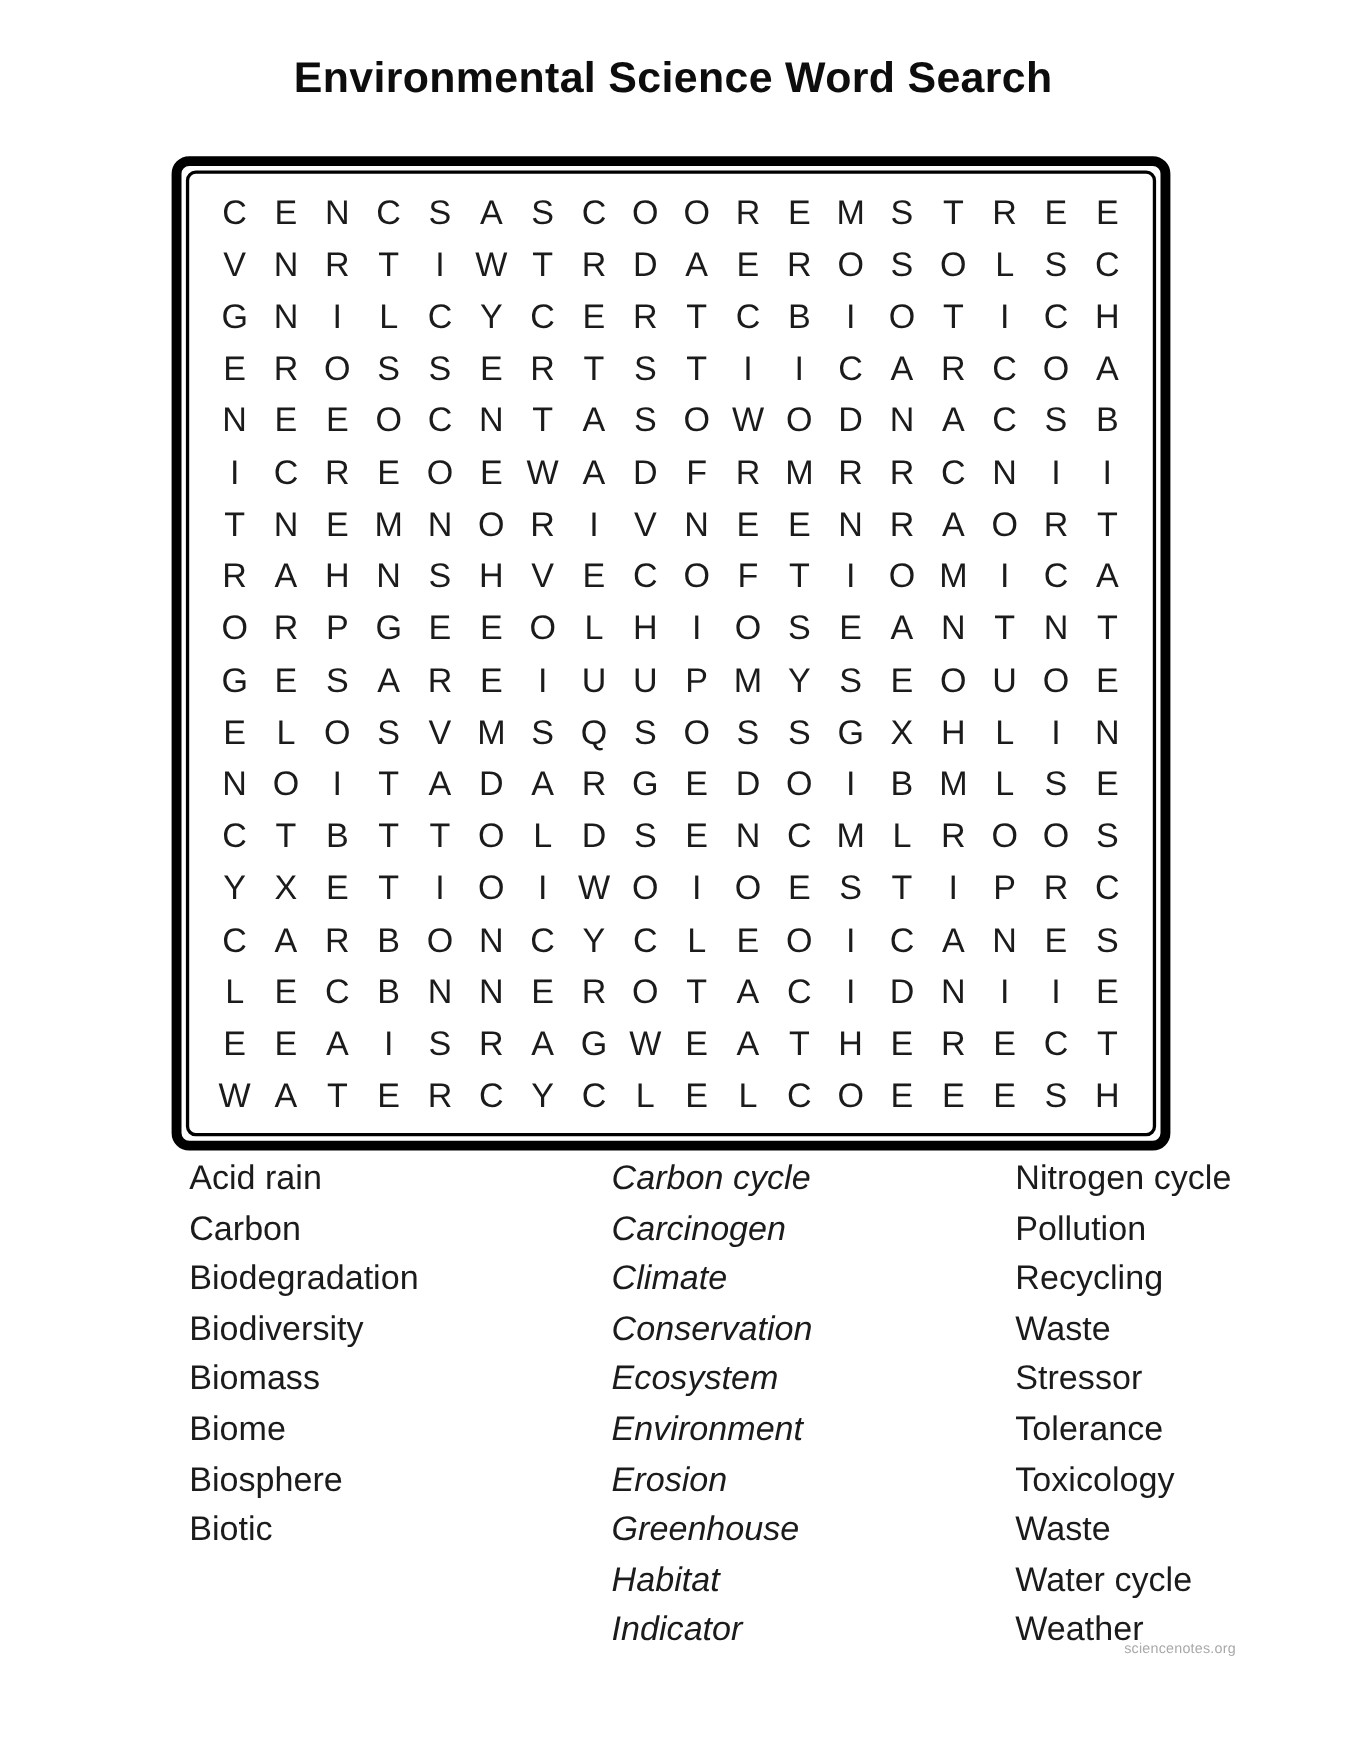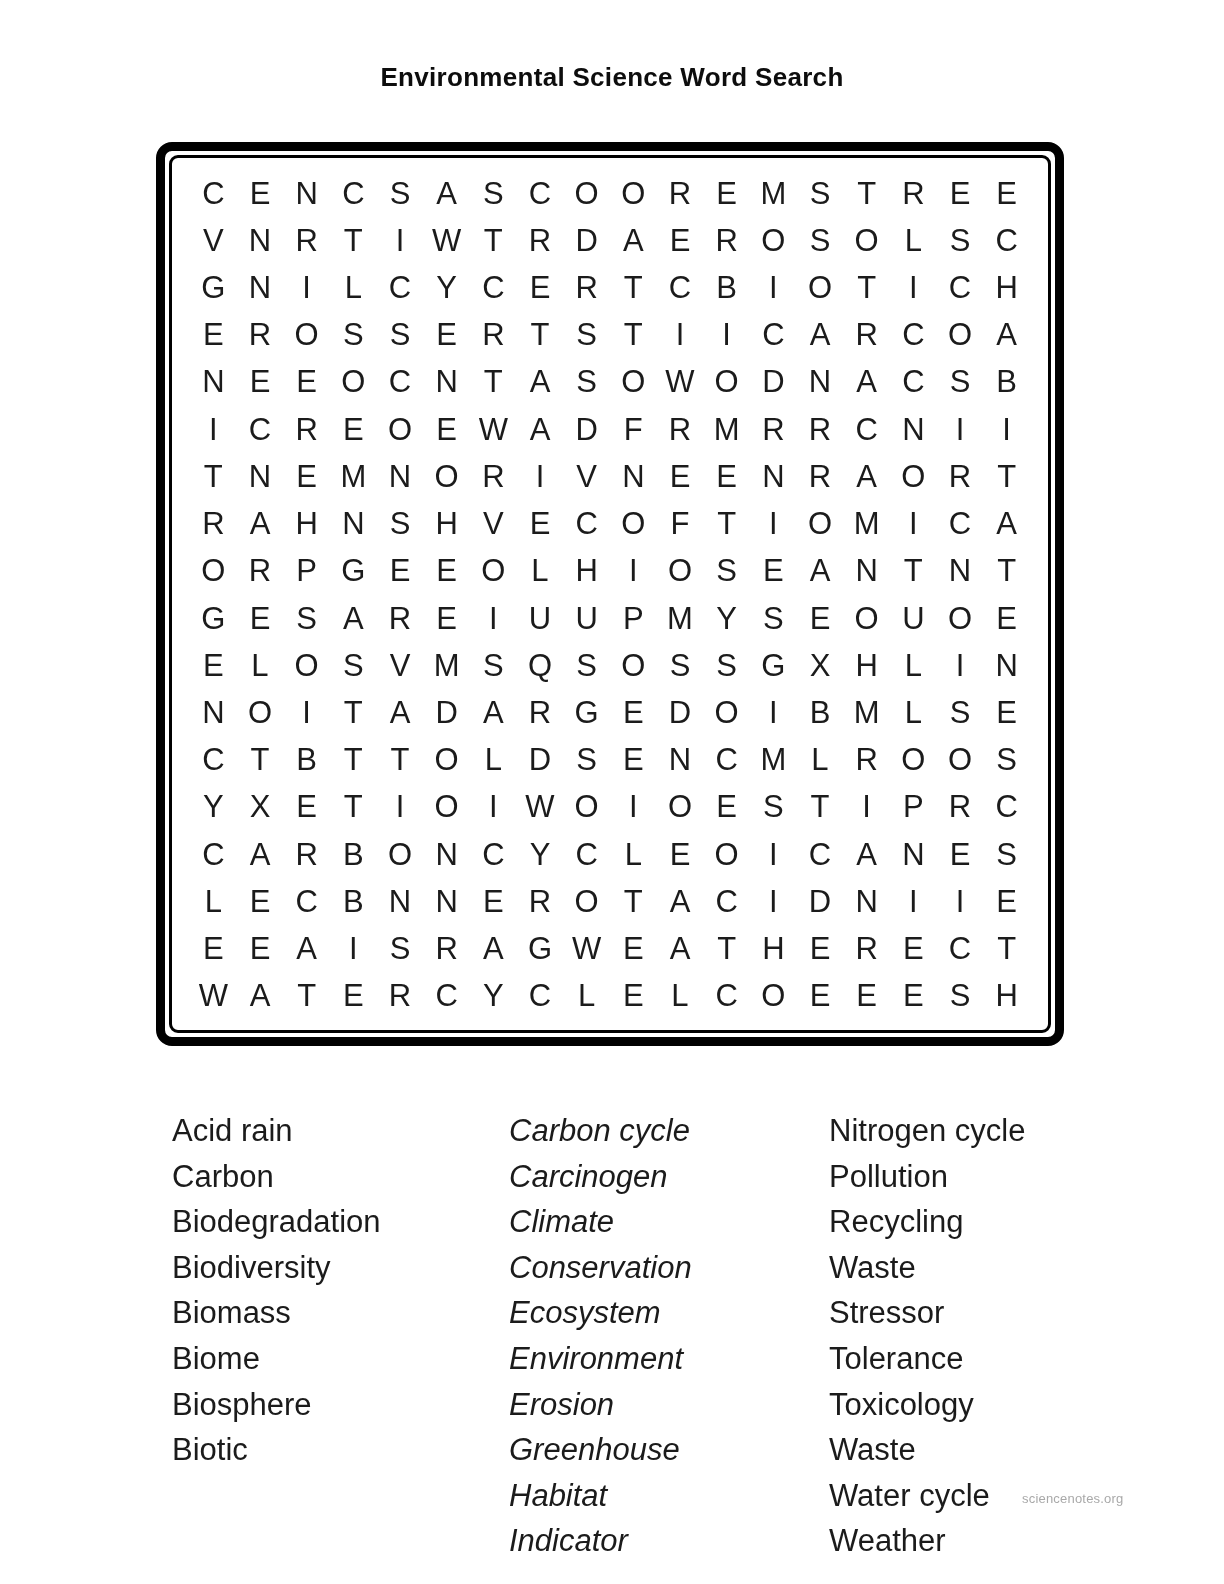--- a/index.html
+++ b/index.html
@@ -7,25 +7,25 @@
   body {
     width: 1224px;
     height: 1584px;
     position: relative;
     font-family: "Liberation Sans", sans-serif;
     color: var(--text-color, #1b1b1b);
     overflow: hidden;
   }
   .page-title {
     position: absolute;
-    top: 62px;
+    top: 50px;
     left: 0;
     width: 100%;
     text-align: center;
-    font-size: 26px;
+    font-size: 39px;
     font-weight: 700;
     letter-spacing: 0.3px;
     color: #0d0d0d;
   }
   .grid-outer {
     position: absolute;
     top: 142px;
     left: 156px;
     width: 908px;
     height: 904px;
@@ -51,23 +51,24 @@
   .cell {
     display: flex;
     align-items: center;
     justify-content: center;
     font-size: 31px;
     font-weight: 400;
     color: var(--text-color, #1b1b1b);
   }
   .word-list {
     position: absolute;
-    top: 1108px;
+    top: 1048px;
     left: 172px;
     display: flex;
+    gap: 47px;
   }
   .word-col { display: block; }
   .word-col-1 { width: 337px; }
   .word-col-2 { width: 320px; font-style: italic; }
   .word {
     font-size: 31px;
     line-height: 45.6px;
     font-weight: 400;
     color: var(--text-color, #1b1b1b);
     white-space: nowrap;

